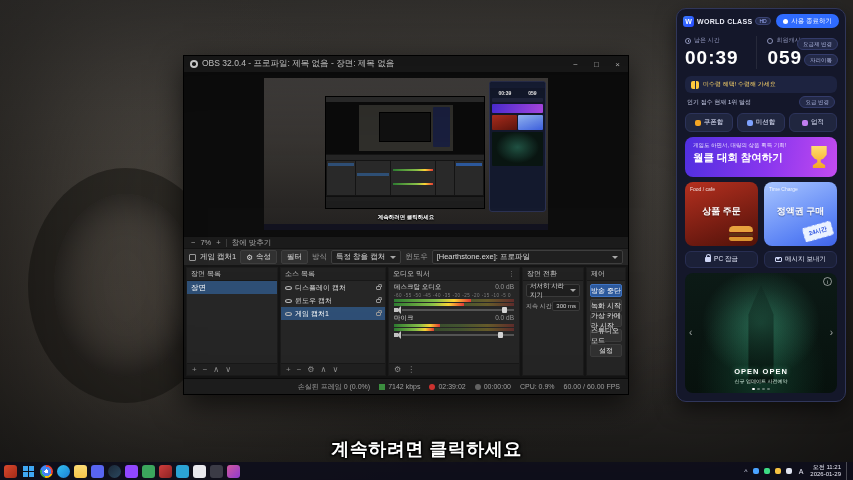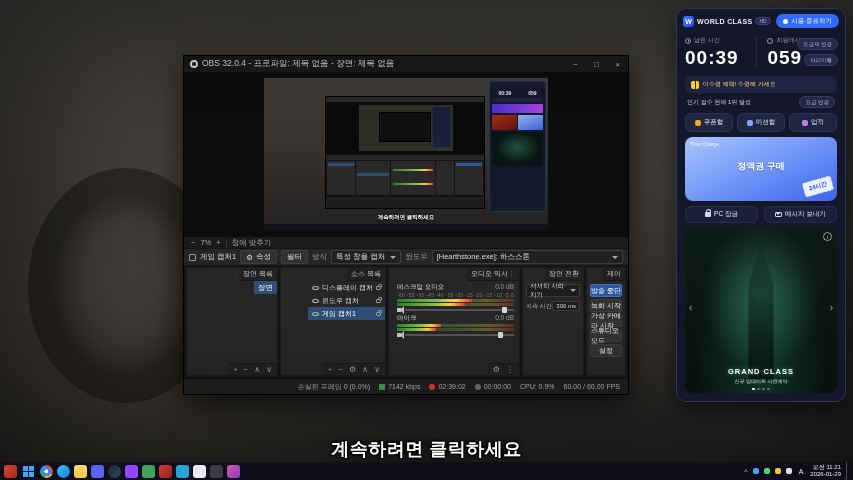--- a/index.html
+++ b/index.html
@@ -71,21 +71,21 @@
     font-size:7.5px; color:#dcdcdc; border-top:1px solid #141414; flex:0 0 auto; }
   .qb-ico { width:7px; height:7px; border:1px solid #9a9a9a; border-radius:1px; }
   .qb-btn { background:#313131; border:1px solid #3e3e3e; border-radius:2px; padding:1px 5px; display:flex; gap:3px; align-items:center; }
   .qb-lbl { color:#9d9d9d; }
   .qb-select { background:#1f1f1f; border:1px solid #3e3e3e; border-radius:2px; padding:1px 4px;
     display:flex; align-items:center; gap:5px; white-space:nowrap; }
   .qb-select.grow { flex:1; justify-content:space-between; overflow:hidden; }
   .caret { width:0; height:0; border-left:3px solid transparent; border-right:3px solid transparent; border-top:3px solid #a8a8a8; }
 
   .obs-panels { flex:1; display:flex; gap:2px; background:#151515; padding:2px; min-height:0; }
-  .panel { background:#272727; display:flex; flex-direction:column; border:1px solid #1c1c1c; min-width:0;align-items:flex-end; }
+  .panel { background:#272727; display:flex; flex-direction:column; border:1px solid #1c1c1c; min-width:0; }
   .p-scenes{width:92px}.p-sources{width:106px}.p-mixer{width:132px}.p-trans{width:62px}.p-ctrl{flex:1}
   .panel-h { height:13px; background:#222; color:#c4c4c4; font-size:7px; display:flex; align-items:center;
     padding:0 4px; border-bottom:1px solid #191919; flex:0 0 auto; }
   .panel-h .dots { margin-left:auto; color:#8a8a8a; font-size:7px; }
   .panel-b { flex:1; overflow:hidden; position:relative; }
   .panel-f { height:12px; background:#222; display:flex; align-items:center; gap:6px; padding:0 5px;
     color:#9a9a9a; font-size:8px; border-top:1px solid #191919; flex:0 0 auto; line-height:1; }
 
   .scene-item { height:13px; background:#2f5077; color:#fff; font-size:7.5px; display:flex; align-items:center; padding:0 4px; }
   .src-row { height:13px; display:flex; align-items:center; gap:3px; padding:0 4px; color:#d8d8d8; font-size:7px; }
@@ -317,21 +317,21 @@
     <span class="qb-btn">
         <span>필터</span>
       </span>
     <span class="qb-lbl">방식</span>
     <span class="qb-select">
       <span>특정 창을 캡처</span>
         <span class="caret"></span>
     </span>
     <span class="qb-lbl">윈도우</span>
     <span class="qb-select grow">
-      <span>[Hearthstone.exe]: 하스스톤</span>
+      <span>[Hearthstone.exe]: 프로파일</span>
         <span class="caret"></span>
     </span>
   </div>
 
   <div class="obs-panels">
 
     <div class="panel p-scenes">
       <div class="panel-h">
           <span>장면 목록</span>
         </div>
@@ -515,43 +515,57 @@
     <div class="wc-tab">
         <span class="tab-ico ti-mission"></span>
         <span>미션함</span>
       </div>
     <div class="wc-tab">
         <span class="tab-ico ti-achv"></span>
         <span>업적</span>
       </div>
   </div>
 
+  <div class="wc-promo">
+    <div class="promo-s">게임도 하면서, 대량의 상품 획득 기회!</div>
+    <div class="promo-b">월클 대회 참여하기</div>
+    <span class="trophy"></span>
+  </div>
 
   <div class="wc-cards">
+    <div class="card card-food">
+      <span class="card-tag">Food / cafe</span>
+      <span class="card-title">상품 주문</span>
+      <span class="burger">
+          <span class="bun-t" style="display:block"></span>
+          <span class="patty" style="display:block"></span>
+          <span class="bun-b" style="display:block"></span>
+        </span>
+    </div>
     <div class="card card-time">
       <span class="card-tag">Time Charge</span>
       <span class="card-title">정액권 구매</span>
       <span class="ticket">24시간</span>
     </div>
   </div>
 
   <div class="wc-actions">
     <div class="wc-act">
         <span class="lk"></span>
         <span>PC 잠금</span>
       </div>
     <div class="wc-act">
         <span class="ml"></span>
         <span>메시지 보내기</span>
       </div>
   </div>
 
   <div class="wc-ad">
     <div class="spire"></div>
-    <div class="ad-logo">GRAND CLASS</div>
+    <div class="ad-logo">OPEN OPEN</div>
     <div class="ad-caption">신규 업데이트 사전예약</div>
     <span class="ad-info">i</span>
     <span class="ad-arrow l">‹</span>
     <span class="ad-arrow r">›</span>
     <div class="ad-dots">
       <span class="ad-dot on"></span>
         <span class="ad-dot"></span>
         <span class="ad-dot"></span>
         <span class="ad-dot"></span>
     </div>

